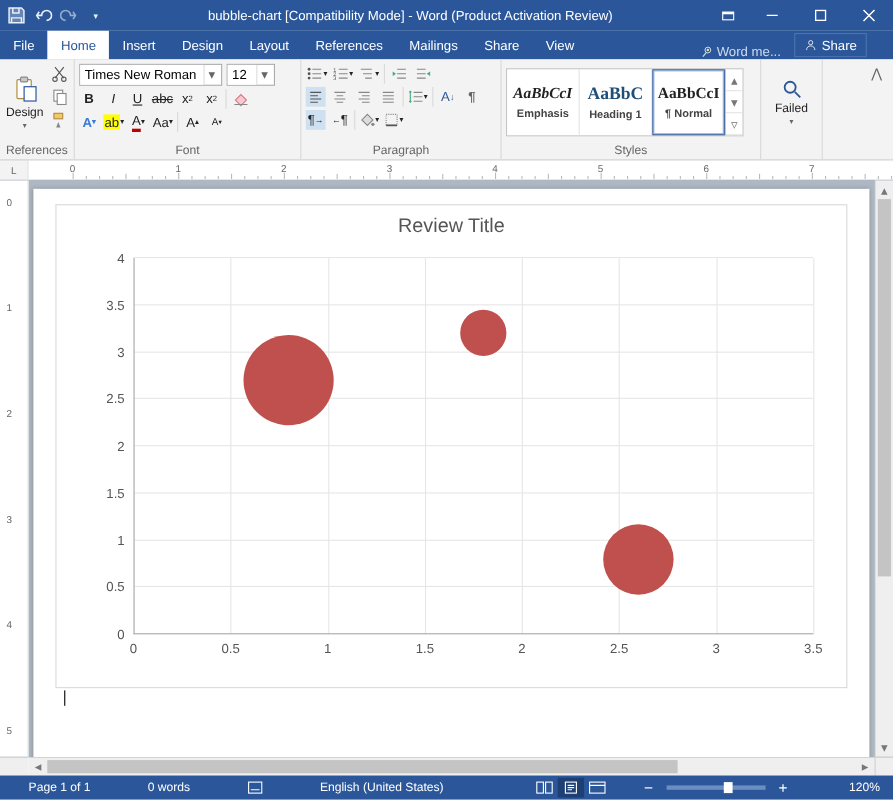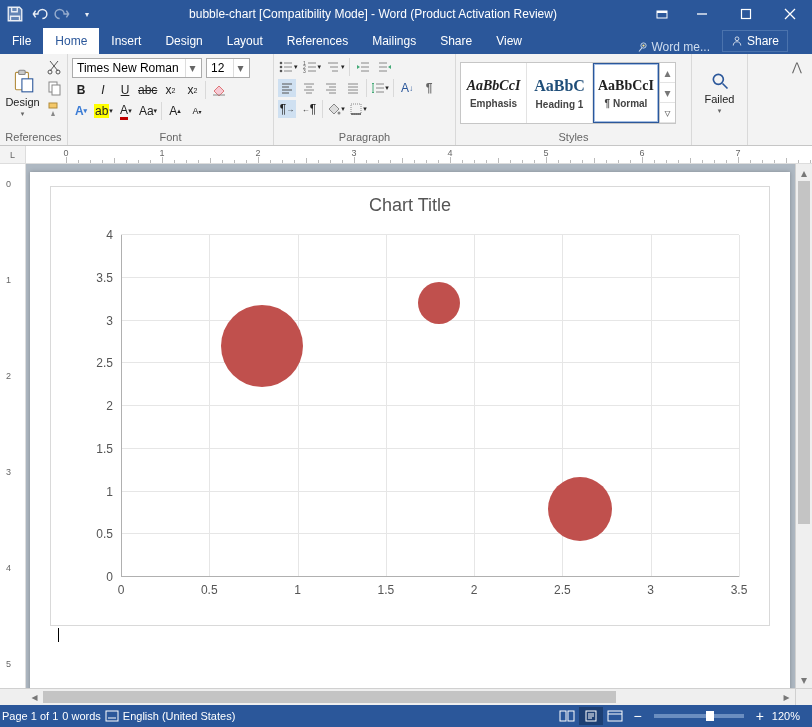--- a/index.html
+++ b/index.html
@@ -66,21 +66,21 @@
   .xlabel { position: absolute; top: 100%; padding-top: 6px; font-size: 12px; color: #555; transform: translateX(-50%); }
   .bubble { position: absolute; background: #c0504d; border-radius: 50%; transform: translate(-50%, 50%); }
   
   .sb-v { width: 17px; background: #efefef; border-left:1px solid #d0d0d0; display:flex; flex-direction:column;}
   .sb-h { height: 17px; background: #efefef; border-top:1px solid #d0d0d0; display:flex;}
   .sb-btn { flex:0 0 17px; display:flex; align-items:center; justify-content:center; color:#777;}
   .sb-track { flex:1; position:relative;}
   .sb-thumb { position:absolute; background:#c4c4c4; border-radius:0;}
   
   .status { height: 22px; background: #2b579a; color: #fff; display: flex; align-items: center; font-size: 11px; }
-  .status .cell { padding: 0 2px; border-right: 0px solid #3e66a2; display:flex; align-items:center; gap:4px;}
+  .status .cell { padding: 0 26px; border-right: 0px solid #3e66a2; display:flex; align-items:center; gap:4px;}
   .status .spacer { flex: 1; }
   .view-btn { width: 24px; height: 18px; display: flex; align-items: center; justify-content: center; }
   .zoom-slider { width: 90px; height: 4px; background: #6b8ec0; position: relative; margin: 0 6px;}
   .zoom-slider .zthumb { position:absolute; top:-3px; width:8px; height:10px; background:#fff; left:58%;}
   svg { display: block; }
   .sep { width:1px; background:#d9d9d9; height:60px; align-self:center;}
 </style>
 </head>
 <body>
 
@@ -464,21 +464,21 @@
       <div class="num" style="top: 20px;">0</div>
       <div class="num" style="top: 116px;">1</div>
       <div class="num" style="top: 212px;">2</div>
       <div class="num" style="top: 308px;">3</div>
       <div class="num" style="top: 404px;">4</div>
       <div class="num" style="top: 500px;">5</div>
     </div>
   <div class="doccanvas">
     <div class="page">
       <div class="chart-box">
-        <div class="chart-title">Chart Title</div>
+        <div class="chart-title">Review Title</div>
         <div class="plot" id="plot">
             <div class="grid-h" style="bottom: 0%;"></div>
             <div class="ylabel" style="bottom: 0%; transform: translateY(50%);">0</div>
             <div class="grid-h" style="bottom: 12.5%;"></div>
             <div class="ylabel" style="bottom: 12.5%; transform: translateY(50%);">0.5</div>
             <div class="grid-h" style="bottom: 25%;"></div>
             <div class="ylabel" style="bottom: 25%; transform: translateY(50%);">1</div>
             <div class="grid-h" style="bottom: 37.5%;"></div>
             <div class="ylabel" style="bottom: 37.5%; transform: translateY(50%);">1.5</div>
             <div class="grid-h" style="bottom: 50%;"></div>

